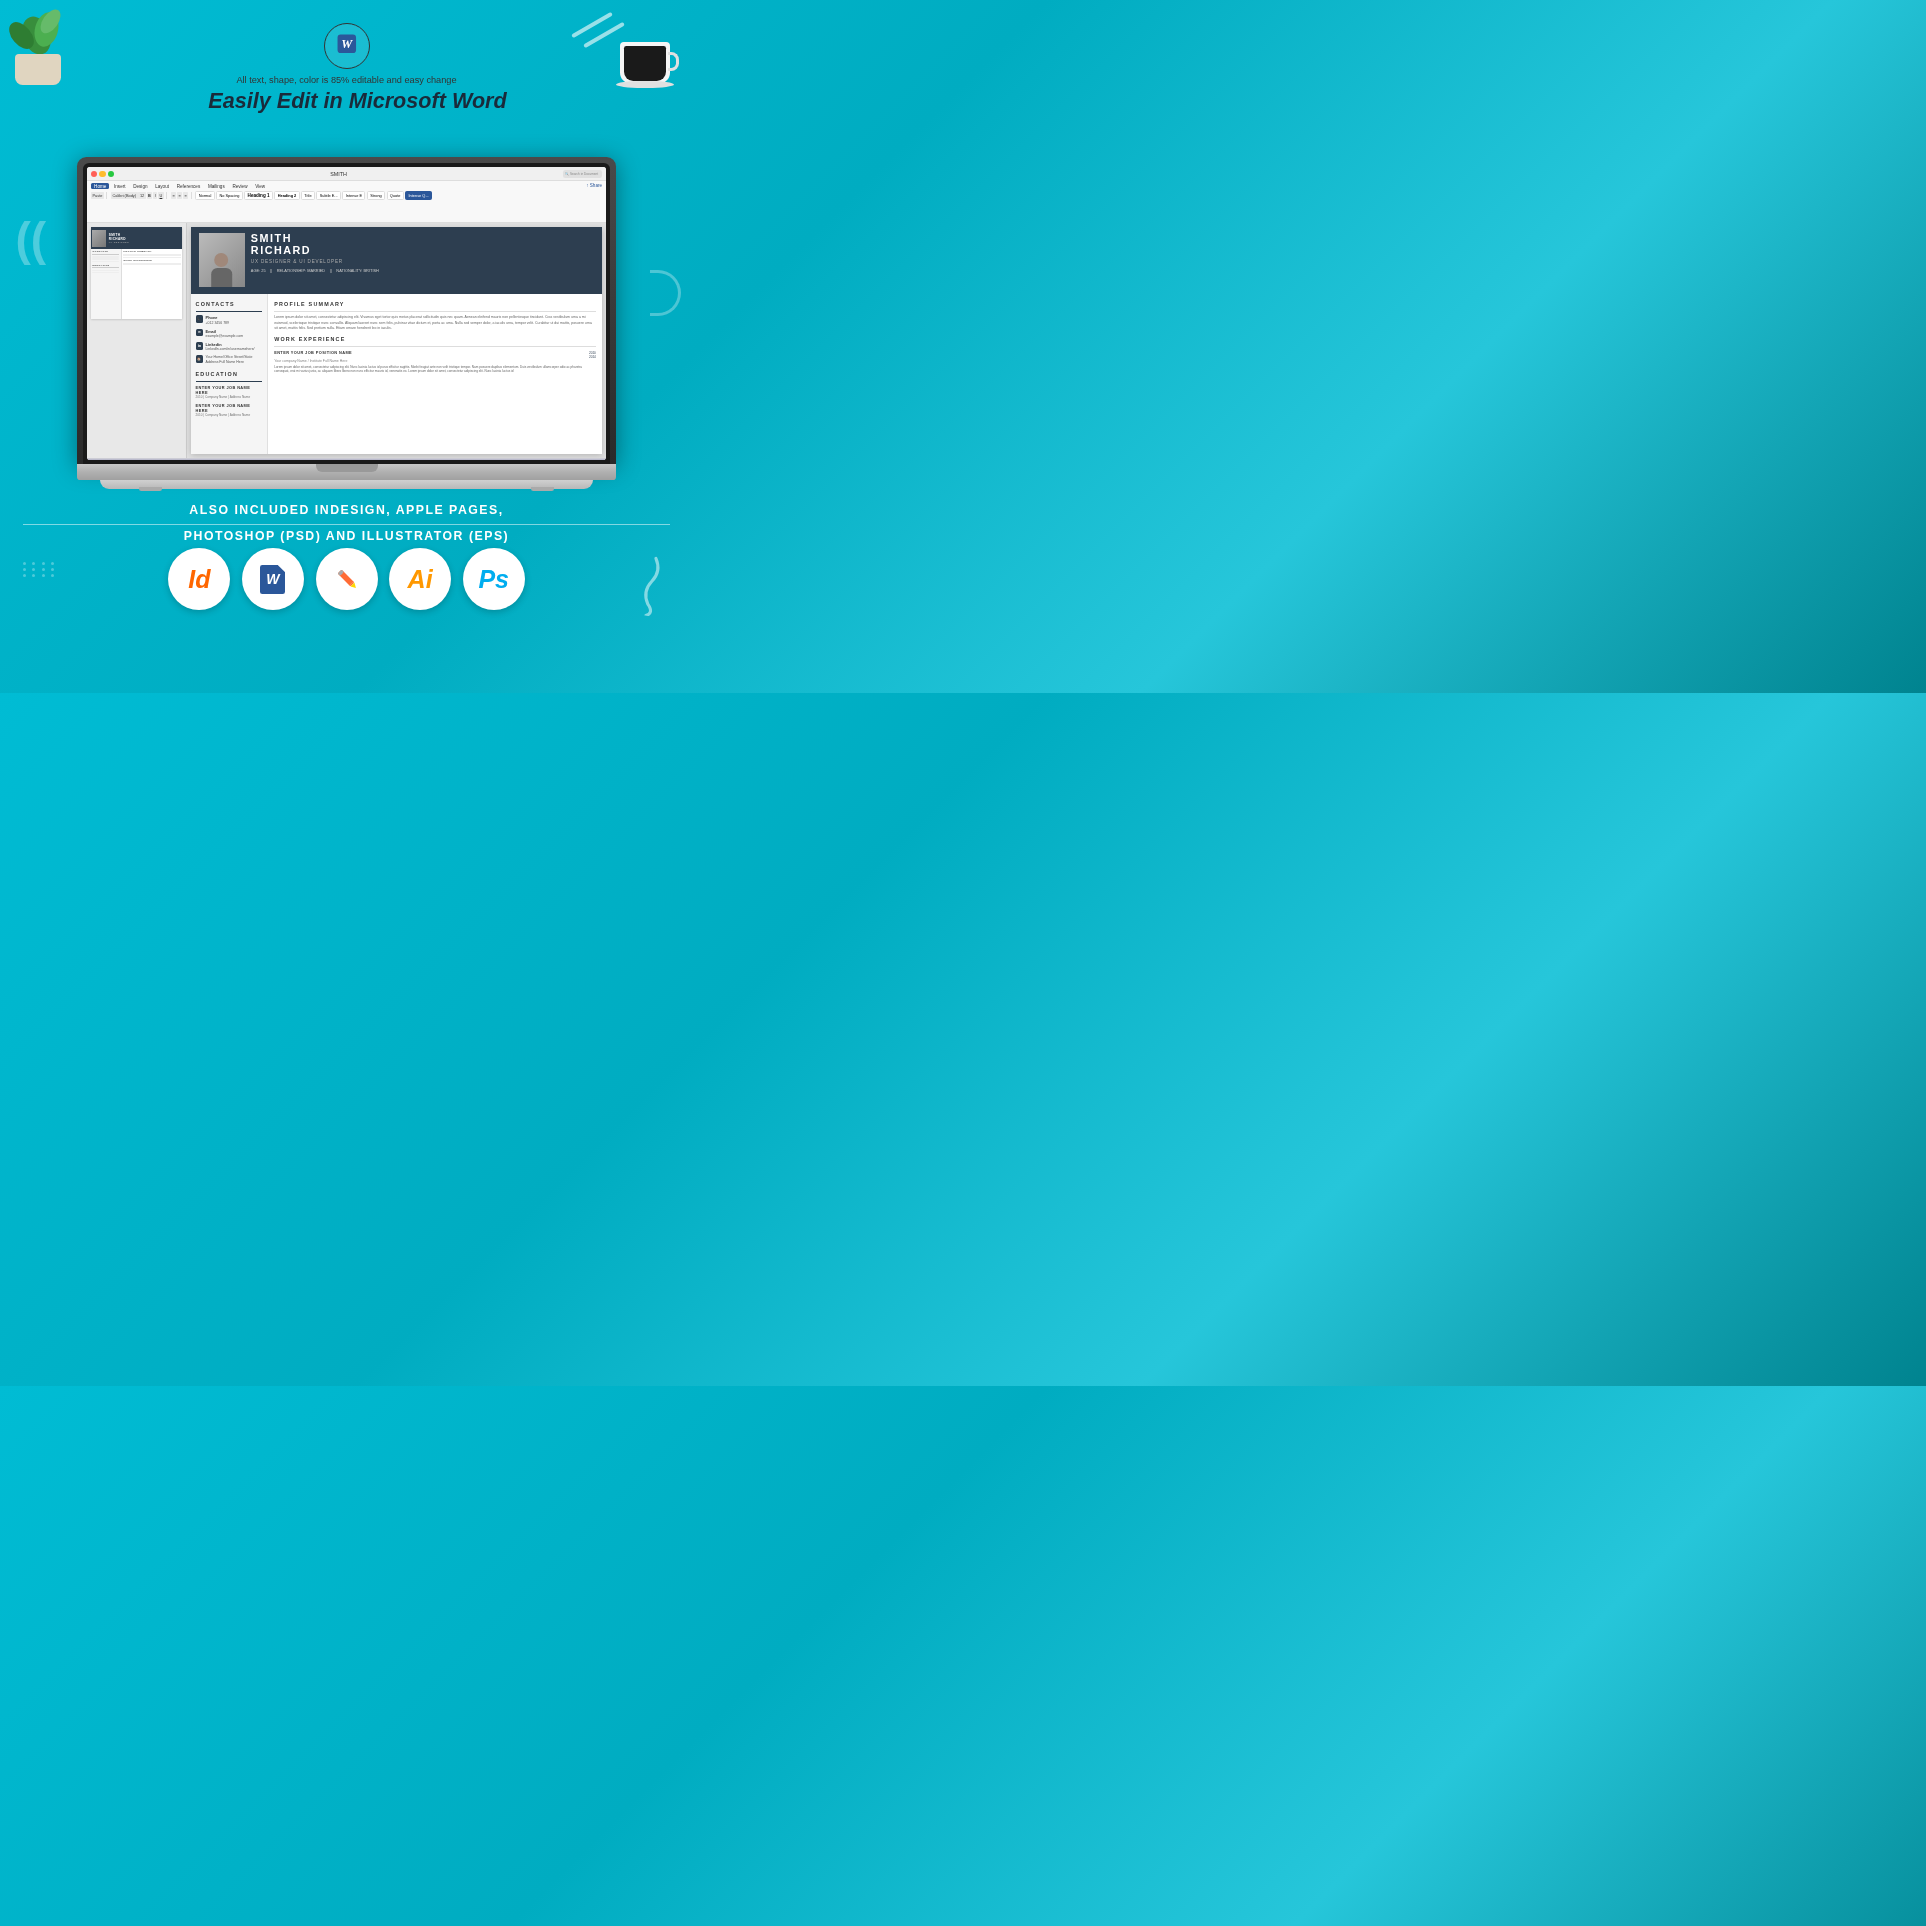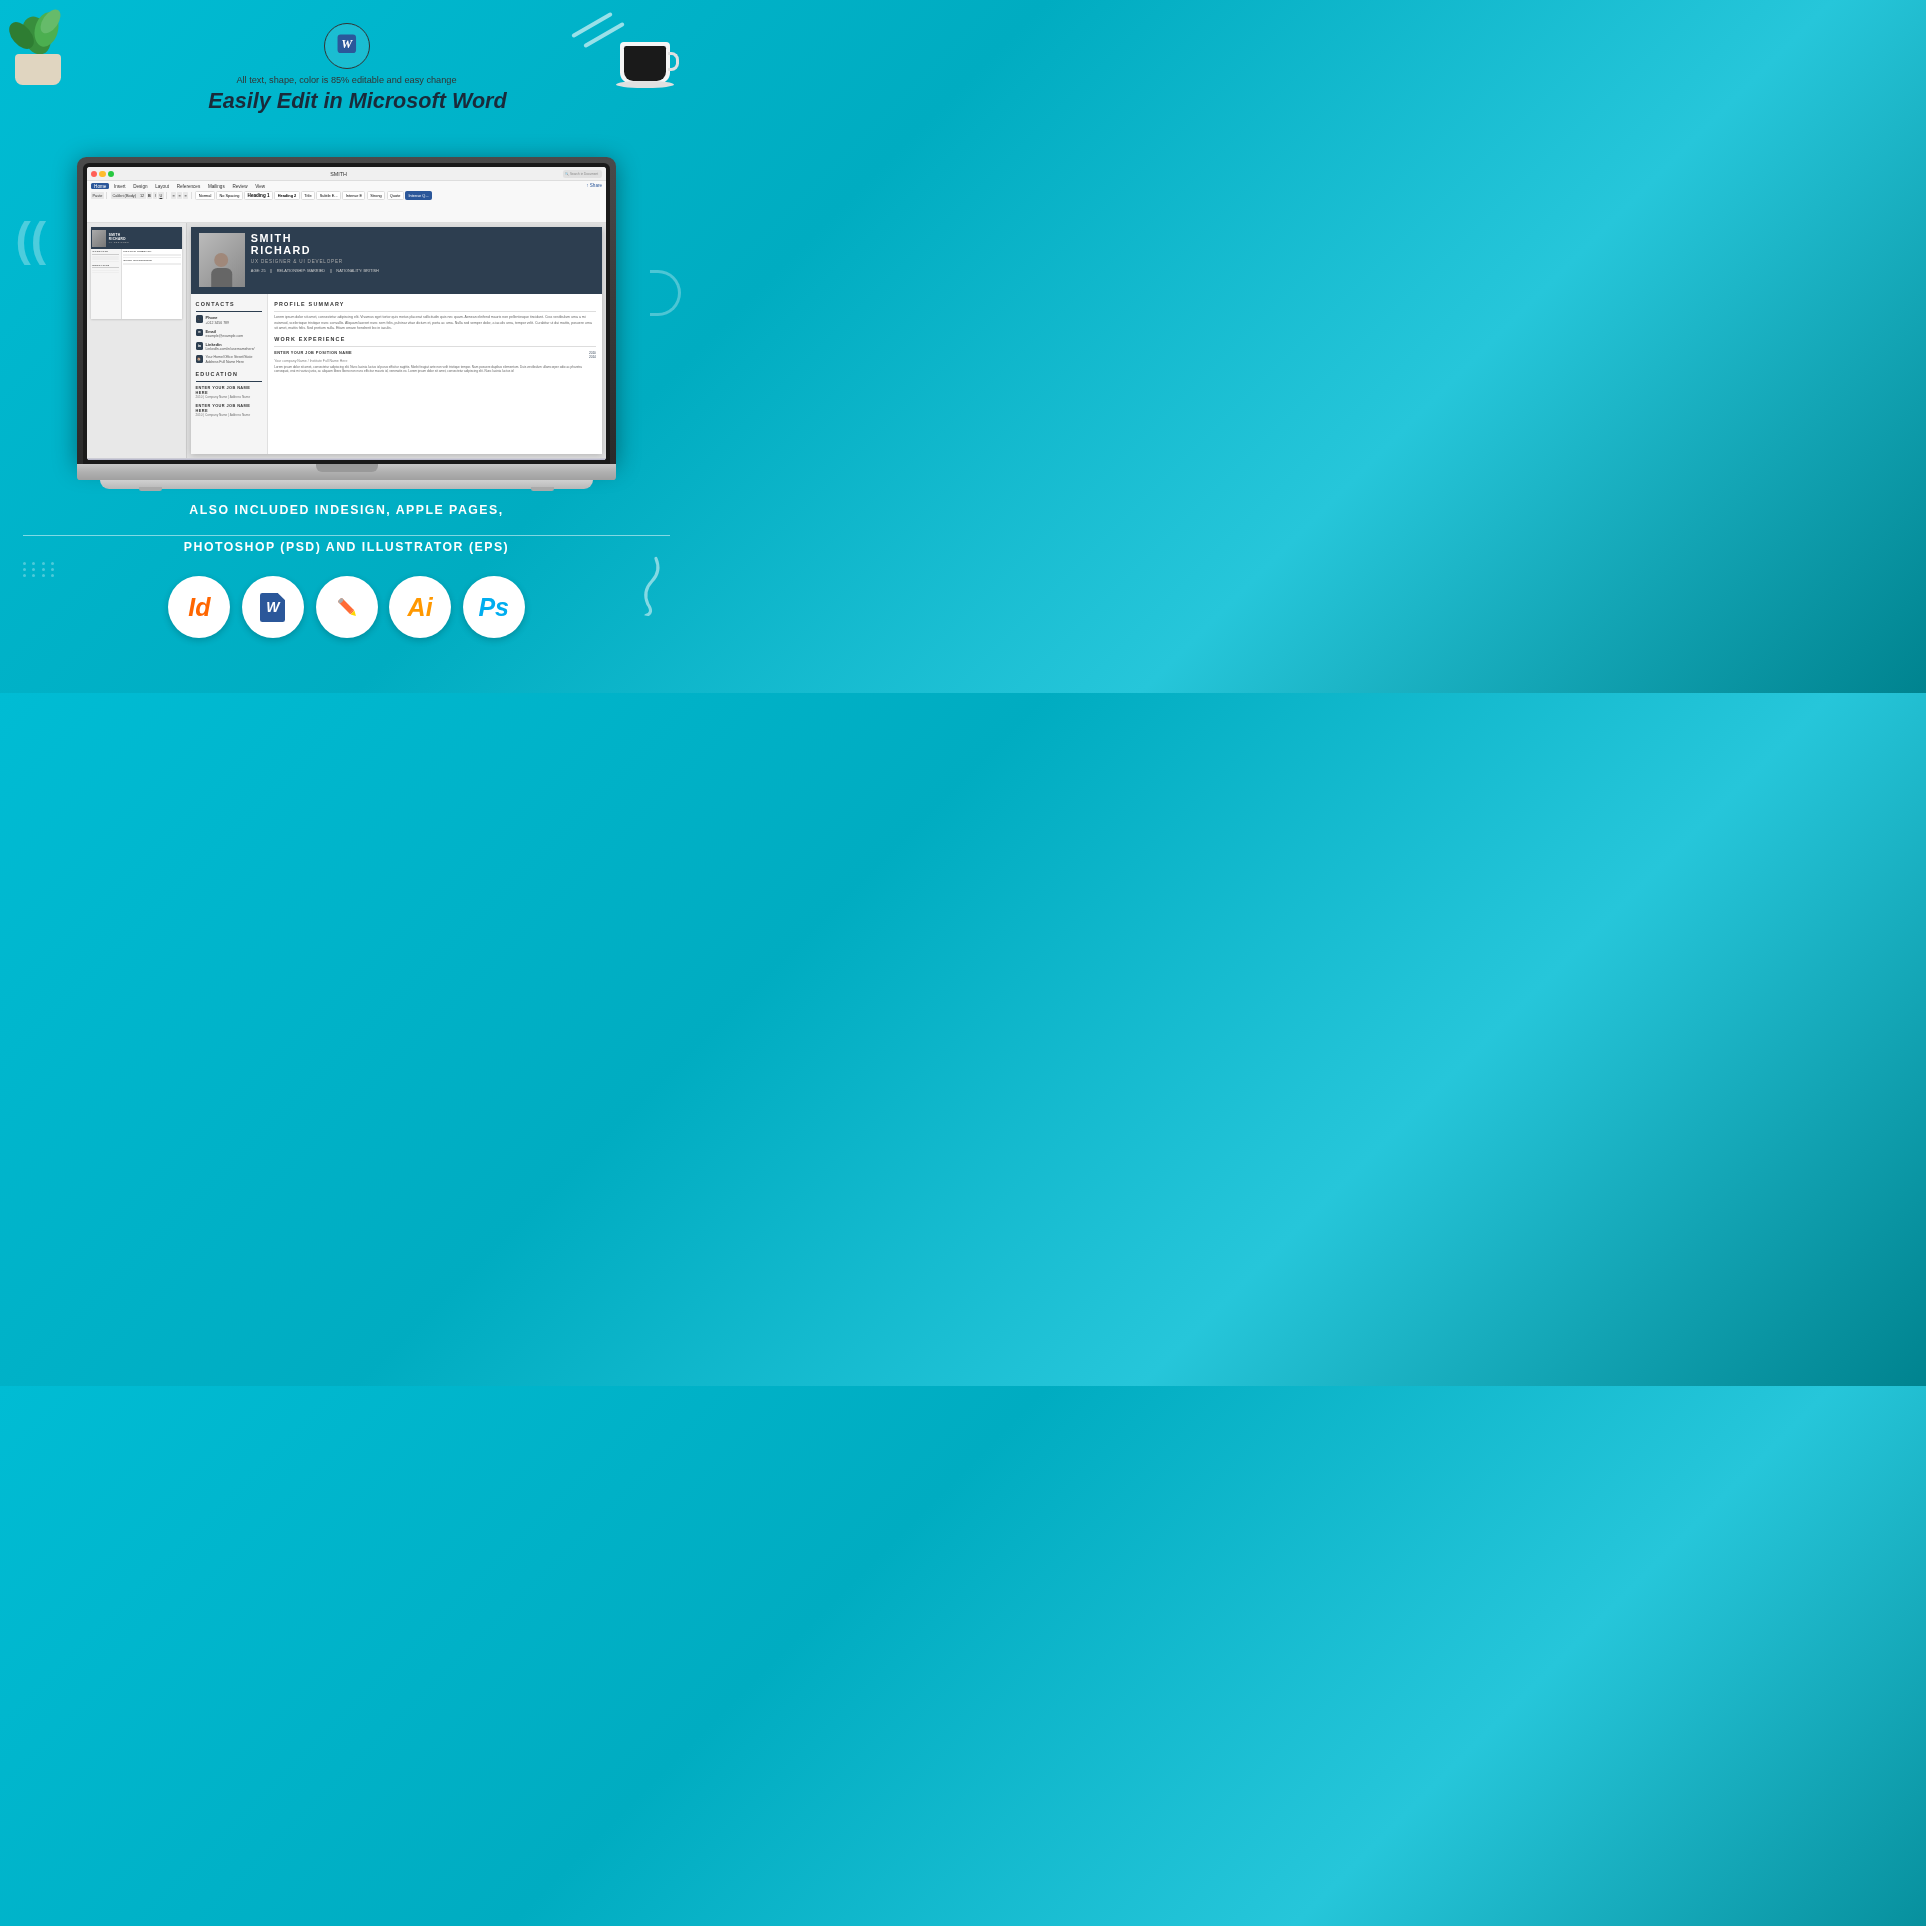--- a/index.html
+++ b/index.html
@@ -519,36 +519,36 @@
       padding: 11.6px 23px 7.7px;
       text-align: center;
     }
 
     .included-text {
       color: white;
       font-size: 12.3px;
       font-weight: 900;
       letter-spacing: 1.5px;
       text-transform: uppercase;
-      margin-bottom: 18px;
+      margin-bottom: 7px;
     }
 
     .separator-line {
       border: none;
       border-top: 1.5px solid rgba(255,255,255,0.5);
       margin: 4.6px 0;
     }
 
     .photoshop-text {
       color: white;
       font-size: 12.3px;
       font-weight: 900;
       letter-spacing: 1.5px;
       text-transform: uppercase;
-      margin-bottom: 22px;
+      margin-bottom: 5px;
     }
 
     
     .icons-row {
       display: flex;
       justify-content: center;
       gap: 11.6px;
       align-items: center;
     }
 

